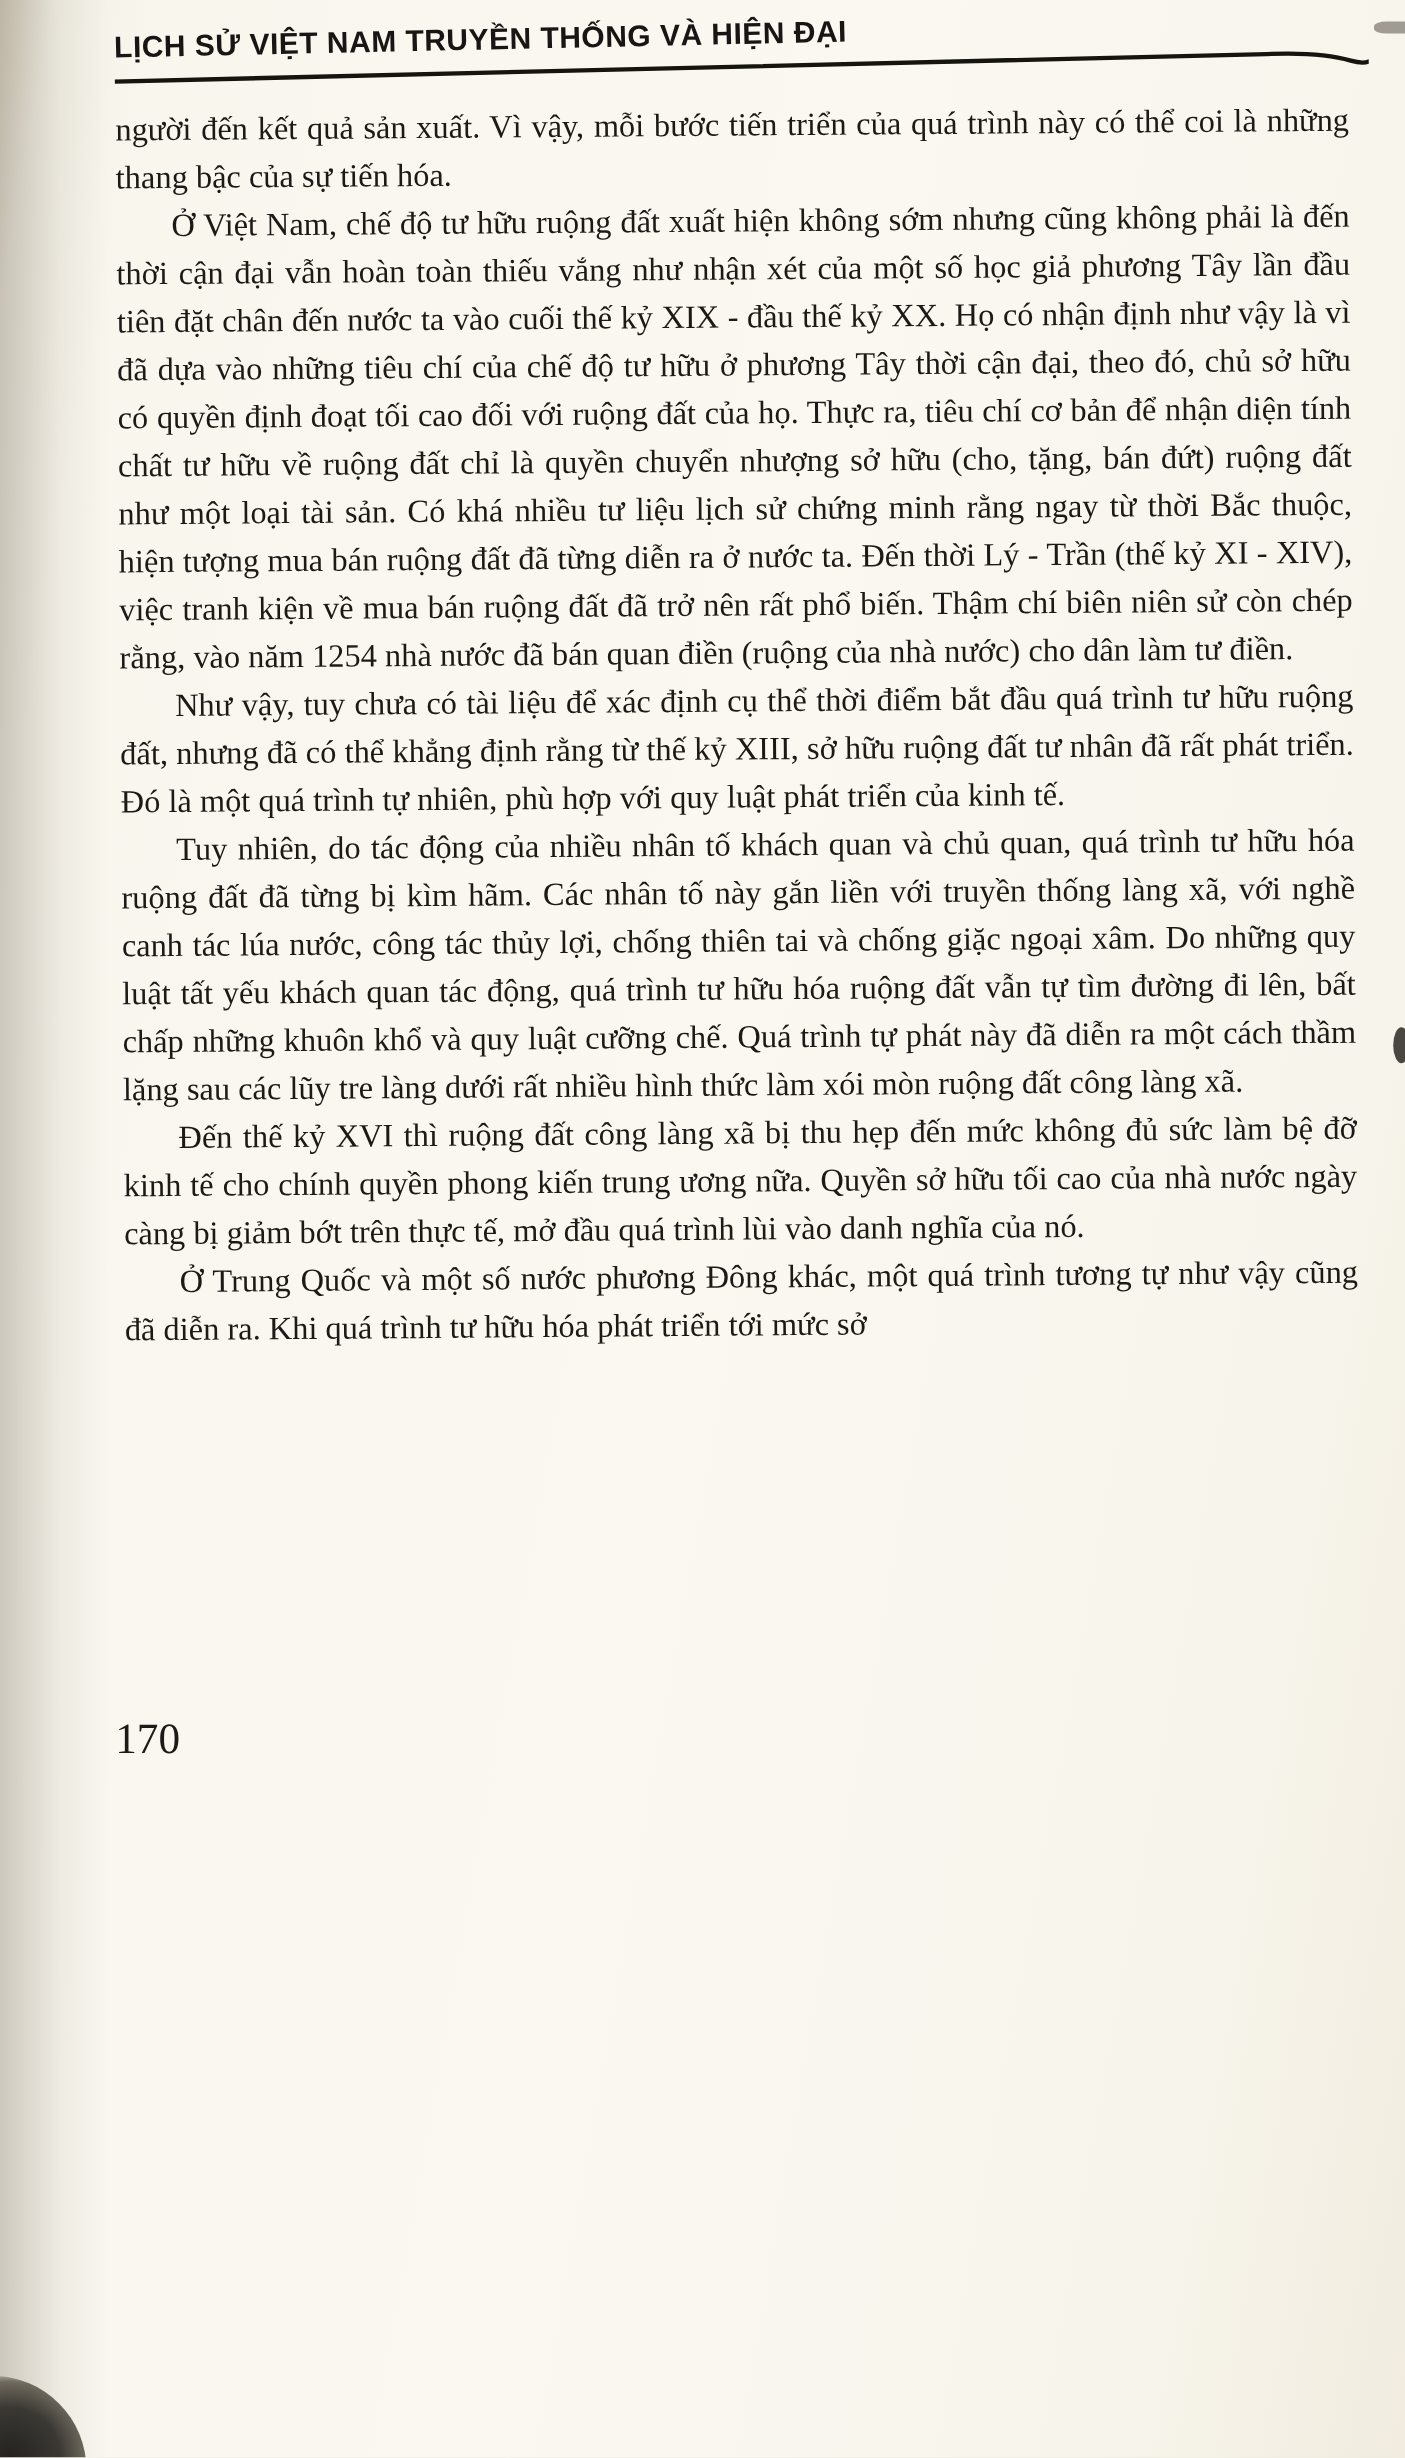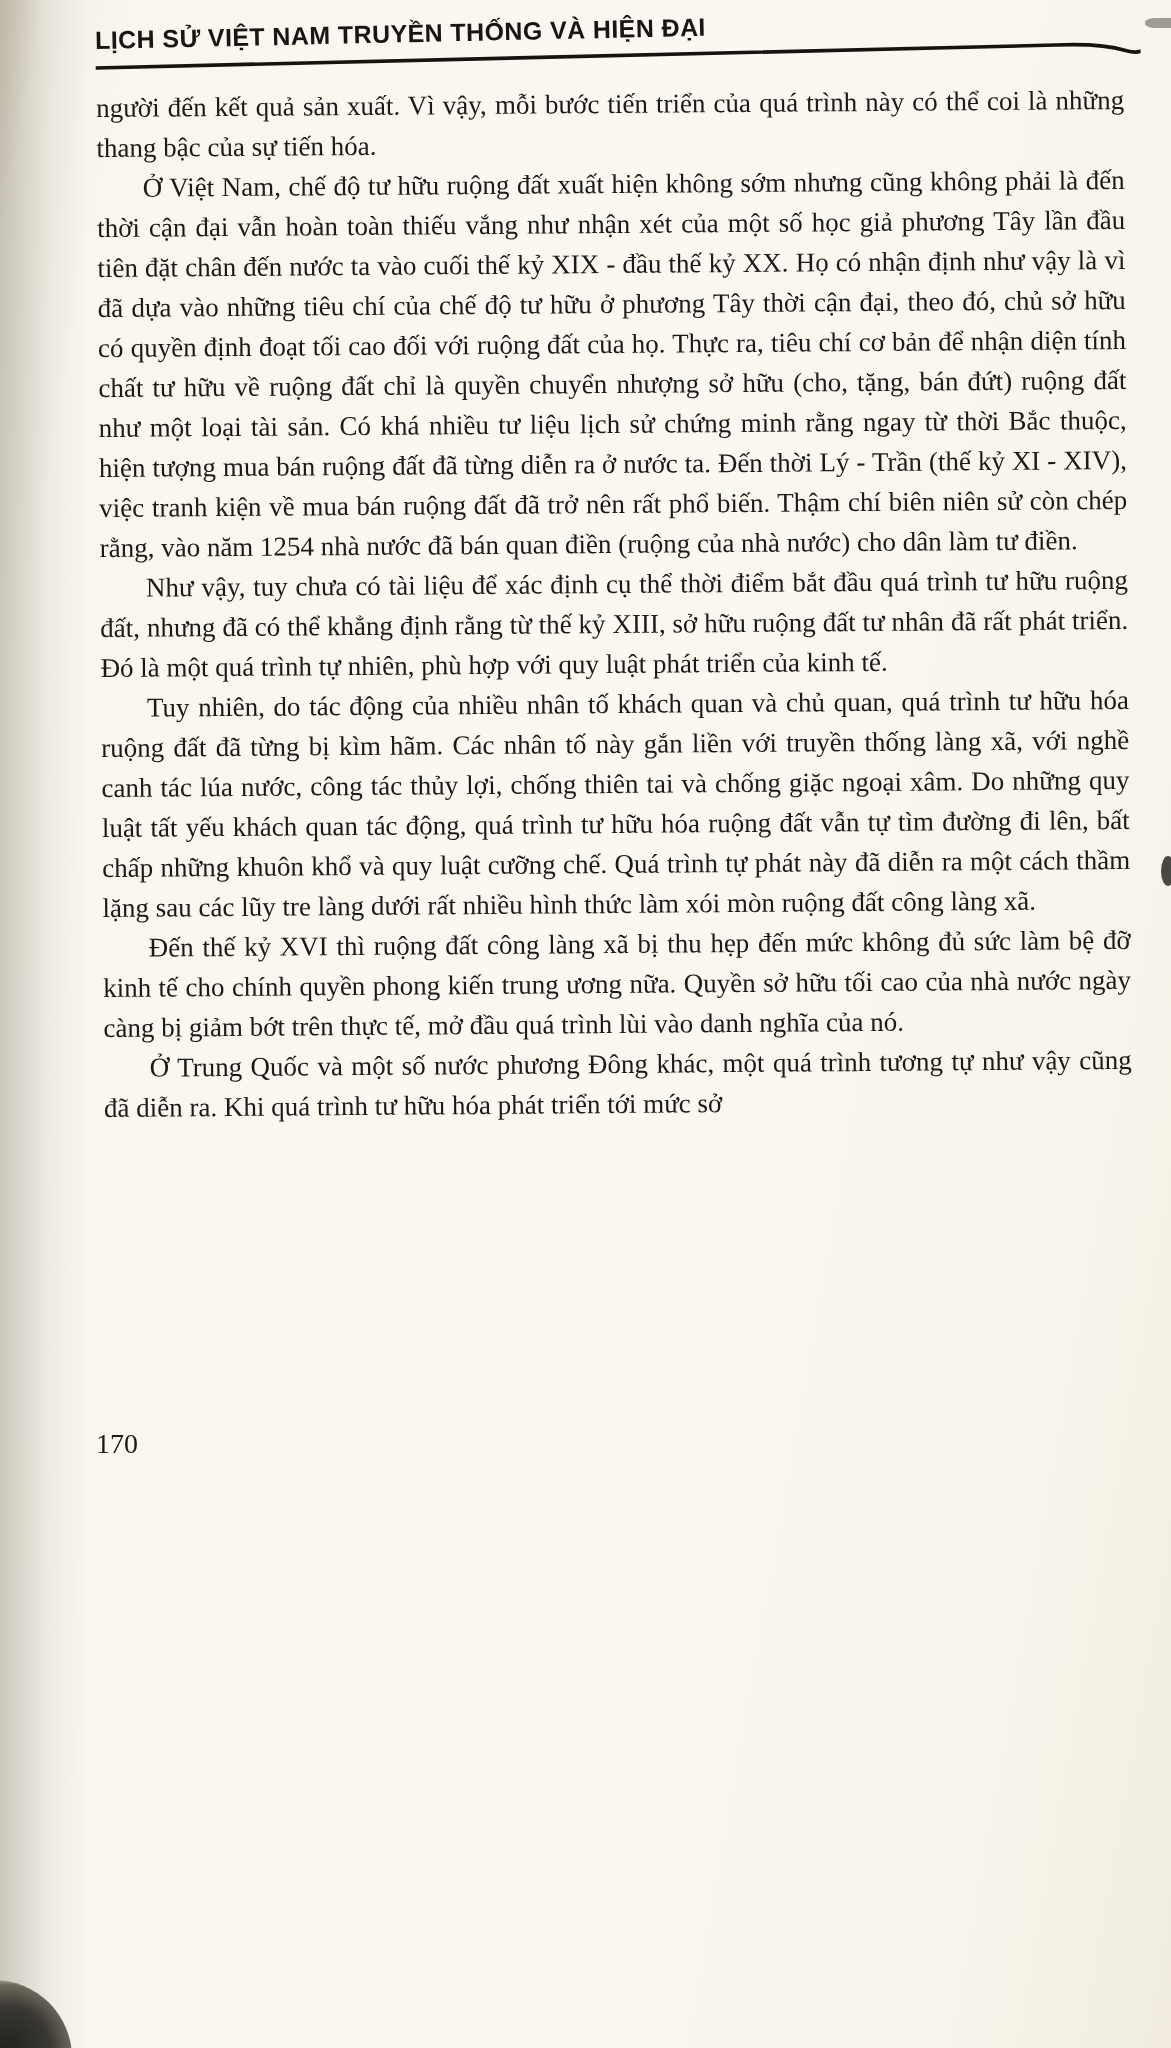--- a/index.html
+++ b/index.html
@@ -71,21 +71,21 @@
     margin: 0;
     text-indent: 46px;
   }
   .para.no-indent {
     text-indent: 0;
   }
   .page-number {
     position: absolute;
     left: 96px;
     top: 1428px;
-    font-size: 28px;
+    font-size: 36px;
     color: #1b1a17;
   }
   .corner-bl {
     position: absolute;
     left: -6px;
     bottom: -10px;
     width: 78px;
     height: 78px;
     background: radial-gradient(circle at 18% 88%, #23221f 0%, #3a3833 45%, #6f6a5e 68%, rgba(111,106,94,0) 78%);
     border-top-right-radius: 100%;

